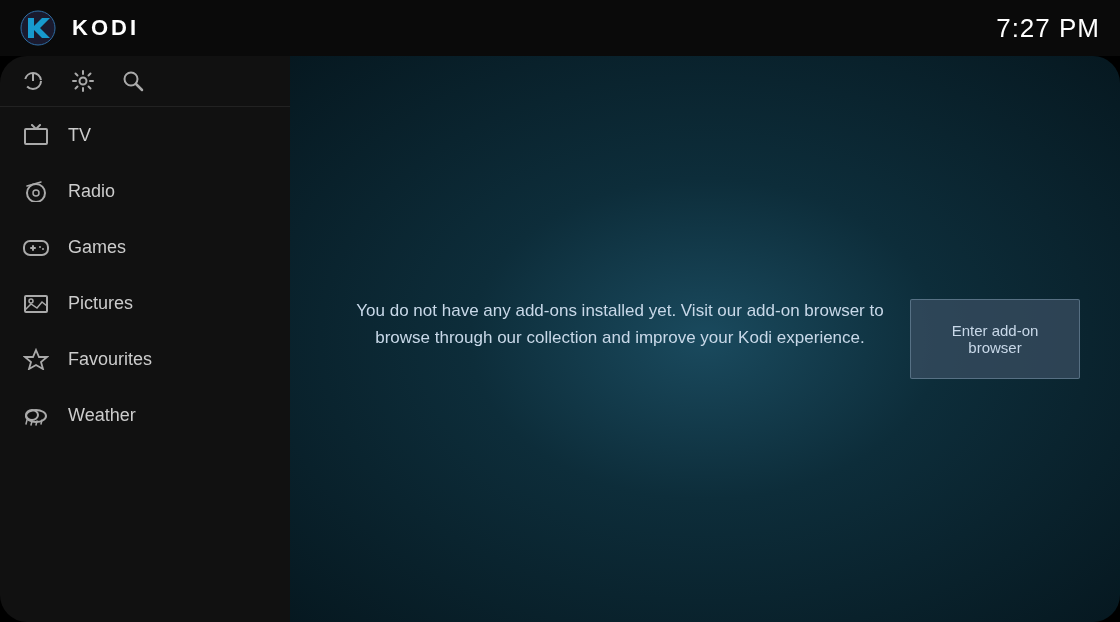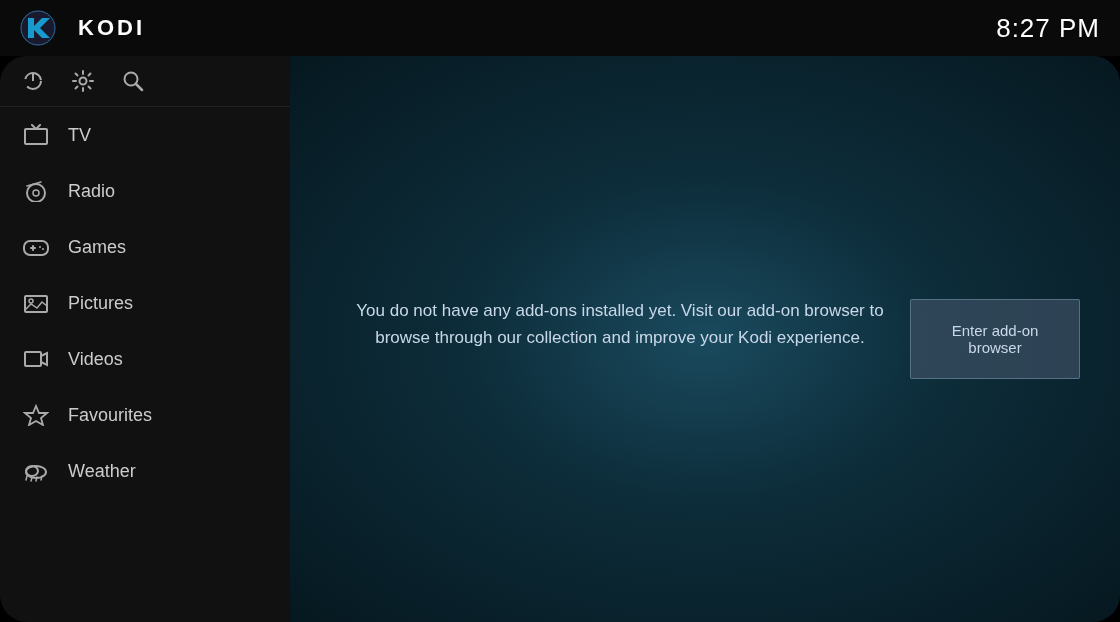--- a/index.html
+++ b/index.html
@@ -21,21 +21,21 @@
       justify-content: space-between;
       background: #0a0a0a;
       padding: 0 20px;
       height: 56px;
       flex-shrink: 0;
     }
 
     .logo-area {
       display: flex;
       align-items: center;
-      gap: 22px;
+      gap: 16px;
     }
 
     .kodi-logo {
       width: 36px;
       height: 36px;
     }
 
     .kodi-title {
       color: #fff;
       font-size: 22px;
@@ -165,21 +165,21 @@
 <div class="top-bar">
   <div class="logo-area">
 
     <svg class="kodi-logo" viewBox="0 0 36 36" xmlns="http://www.w3.org/2000/svg">
       <circle cx="18" cy="18" r="17" fill="#1a1a2e" stroke="#2e6da4" stroke-width="1"></circle>
 
       <polygon points="8,8 14,8 14,16 22,8 30,8 20,18 30,28 22,28 14,20 14,28 8,28" fill="#17a8e0" opacity="0.9"></polygon>
     </svg>
     <span class="kodi-title">KODI</span>
   </div>
-  <div class="clock">8:27 PM</div>
+  <div class="clock">7:27 PM</div>
 </div>
 
 <div class="main-layout">
 
   <nav class="sidebar">
     <div class="sidebar-icons">
       <div class="sidebar-icon-btn">
         <svg width="22" height="22" viewBox="0 0 22 22">
           <circle cx="11" cy="11" r="8" fill="none" stroke="#aaa" stroke-width="2" stroke-dasharray="22 8" stroke-dashoffset="3"></circle>
           <line x1="11" y1="3" x2="11" y2="11" stroke="#aaa" stroke-width="2"></line>
@@ -242,29 +242,20 @@
         <div class="nav-icon">
           <svg width="26" height="22" viewBox="0 0 26 22">
             <rect x="2" y="4" width="22" height="16" rx="1" fill="none" stroke="#aaa" stroke-width="2"></rect>
             <circle cx="8" cy="9" r="2" fill="none" stroke="#aaa" stroke-width="1.5"></circle>
             <polyline points="2,18 8,12 14,16 19,10 24,14" fill="none" stroke="#aaa" stroke-width="1.5"></polyline>
           </svg>
         </div>
         <span class="nav-label">Pictures</span>
       </div>
 
-      <div class="nav-item">
-        <div class="nav-icon">
-          <svg width="26" height="22" viewBox="0 0 26 22">
-            <rect x="2" y="4" width="16" height="14" rx="1" fill="none" stroke="#aaa" stroke-width="2"></rect>
-            <polyline points="18,8 24,5 24,17 18,14" fill="none" stroke="#aaa" stroke-width="2"></polyline>
-          </svg>
-        </div>
-        <span class="nav-label">Videos</span>
-      </div>
 
       <div class="nav-item">
         <div class="nav-icon">
           <svg width="26" height="22" viewBox="0 0 26 22">
             <polygon points="13,2 16,9 24,9 18,14 20,21 13,17 6,21 8,14 2,9 10,9" fill="none" stroke="#aaa" stroke-width="1.8"></polygon>
           </svg>
         </div>
         <span class="nav-label">Favourites</span>
       </div>
 

